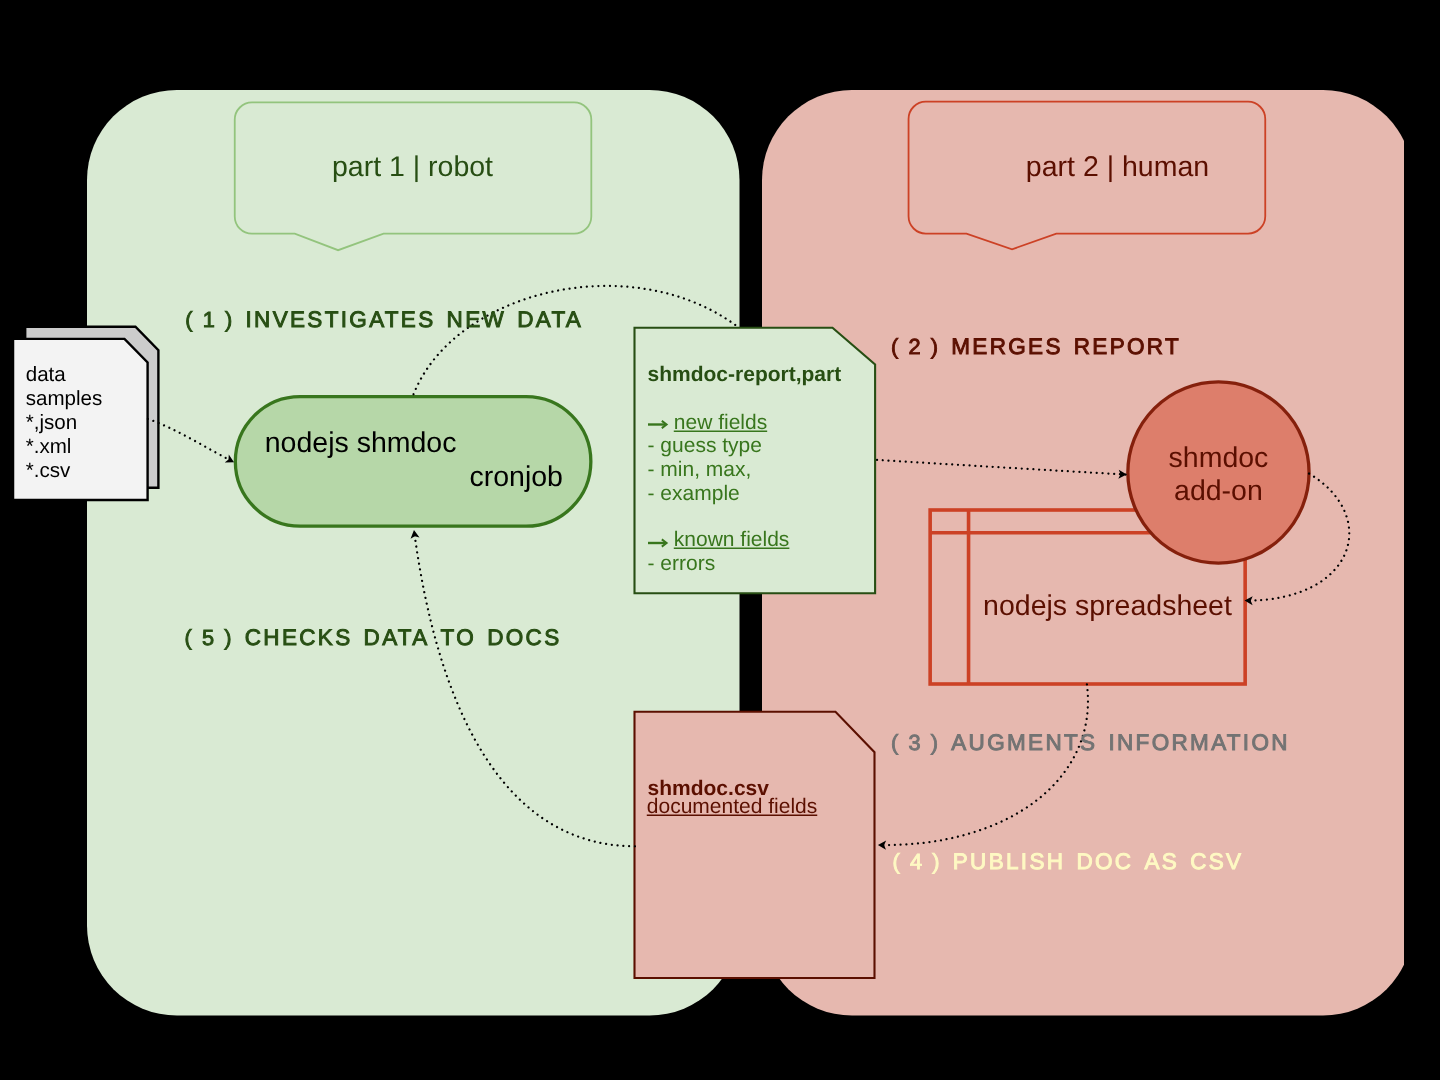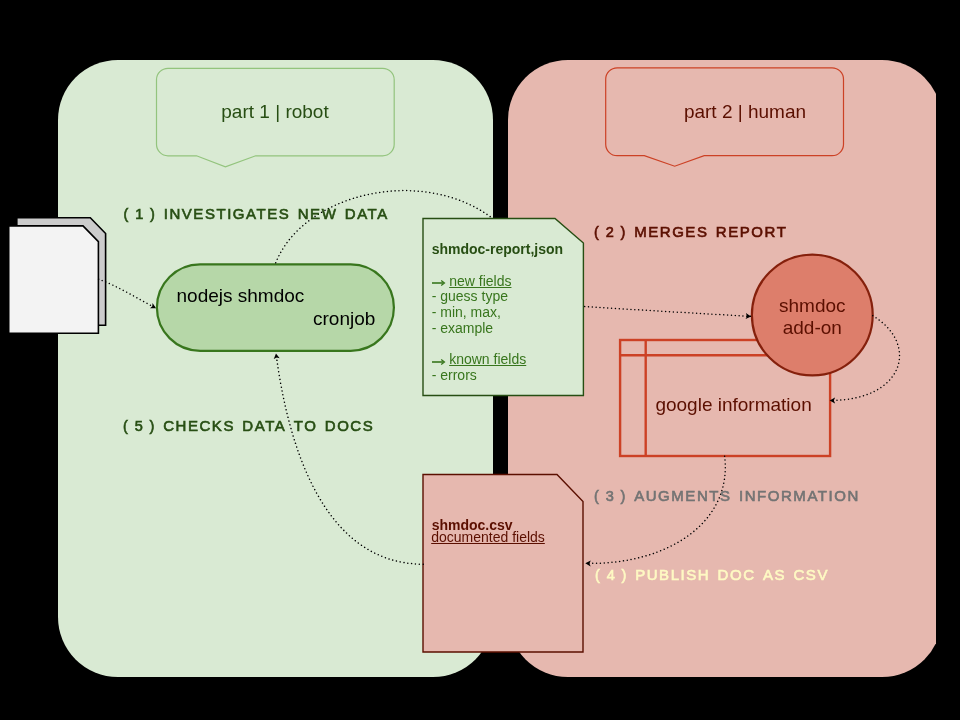--- a/index.html
+++ b/index.html
@@ -60,26 +60,33 @@
 
   <div class="txt" style="left:156px;top:101px;width:238px;text-align:center;font-size:19px;color:#274e13;">part 1 | robot</div>
   <div class="txt" style="left:605px;top:101px;width:240px;text-align:center;font-size:19px;color:#5b0f00;margin-left:20px;">part 2 | human</div>
 
   <div class="lbl" style="left:123.5px;top:201px;color:#274e13;"><span class="n">( 1 )</span> <span>Investigates new data</span></div>
   <div class="lbl" style="left:594px;top:219px;color:#5b0f00;"><span class="n">( 2 )</span> <span>Merges report</span></div>
   <div class="lbl" style="left:594px;top:483px;color:#737373;"><span class="n">( 3 )</span> <span>Augments information</span></div>
   <div class="lbl" style="left:595px;top:562px;color:#fef9c3;"><span class="n">( 4 )</span> <span>PUBLISH DOC as csv</span></div>
   <div class="lbl" style="left:123px;top:413px;color:#274e13;"><span class="n">( 5 )</span> <span>Checks data to docs</span></div>
 
+  <div style="position:absolute;left:17.2px;top:242px;font-size:13.7px;color:#000;line-height:15.95px;white-space:nowrap;">
+    <div>data</div>
+    <div>samples</div>
+    <div>*,json</div>
+    <div>*.xml</div>
+    <div>*.csv</div>
+  </div>
 
   <div class="txt" style="left:176.5px;top:286.3px;font-size:19px;line-height:19px;color:#000;">nodejs shmdoc</div>
   <div class="txt" style="left:313px;top:309.3px;font-size:19px;line-height:19px;color:#000;">cronjob</div>
 
   <div style="position:absolute;left:431.7px;top:241.5px;font-weight:bold;color:#274e13;font-size:14px;
-              line-height:14px;white-space:nowrap;">shmdoc-report,json</div>
+              line-height:14px;white-space:nowrap;">shmdoc-report,part</div>
   <div style="position:absolute;left:431.7px;top:273.5px;font-size:14px;color:#38761d;line-height:15.7px;white-space:nowrap;">
     <div><svg class="ag" width="13" height="11" viewBox="0 0 13 11">
           <path d="M0,6 H11.4" stroke="currentColor" stroke-width="1.6" fill="none"></path>
           <path d="M9.2,3.6 L12.4,6 L9.2,8.4" stroke="currentColor" stroke-width="1.3" fill="none" stroke-linecap="butt" stroke-linejoin="miter"></path>
         </svg><span style="text-decoration:underline">new fields</span></div>
     <div>- guess type</div>
     <div>- min, max,</div>
     <div>- example</div>
     <div>&nbsp;</div>
     <div><svg class="ag" width="13" height="11" viewBox="0 0 13 11">
@@ -88,14 +95,14 @@
         </svg><span style="text-decoration:underline">known fields</span></div>
     <div>- errors</div>
   </div>
 
   <div class="txt" style="left:431.7px;top:498.8px;font-size:14px;line-height:14px;font-weight:bold;color:#5b0f00;margin-top:19px;">shmdoc.csv</div>
   <div class="txt" style="left:431.2px;top:529.9px;font-size:14px;line-height:14px;color:#5b0f00;text-decoration:underline;">documented fields</div>
 
   <div class="txt" style="left:752.3px;top:296.4px;width:120px;text-align:center;font-size:19px;line-height:19px;color:#5b0f00;">shmdoc</div>
   <div class="txt" style="left:752.3px;top:318.4px;width:120px;text-align:center;font-size:19px;line-height:19px;color:#5b0f00;">add-on</div>
 
-  <div class="txt" style="left:655.4px;top:394.8px;font-size:19px;line-height:19px;color:#5b0f00;">google information</div>
+  <div class="txt" style="left:655.4px;top:394.8px;font-size:19px;line-height:19px;color:#5b0f00;">nodejs spreadsheet</div>
 </div>
 
 </body></html>

